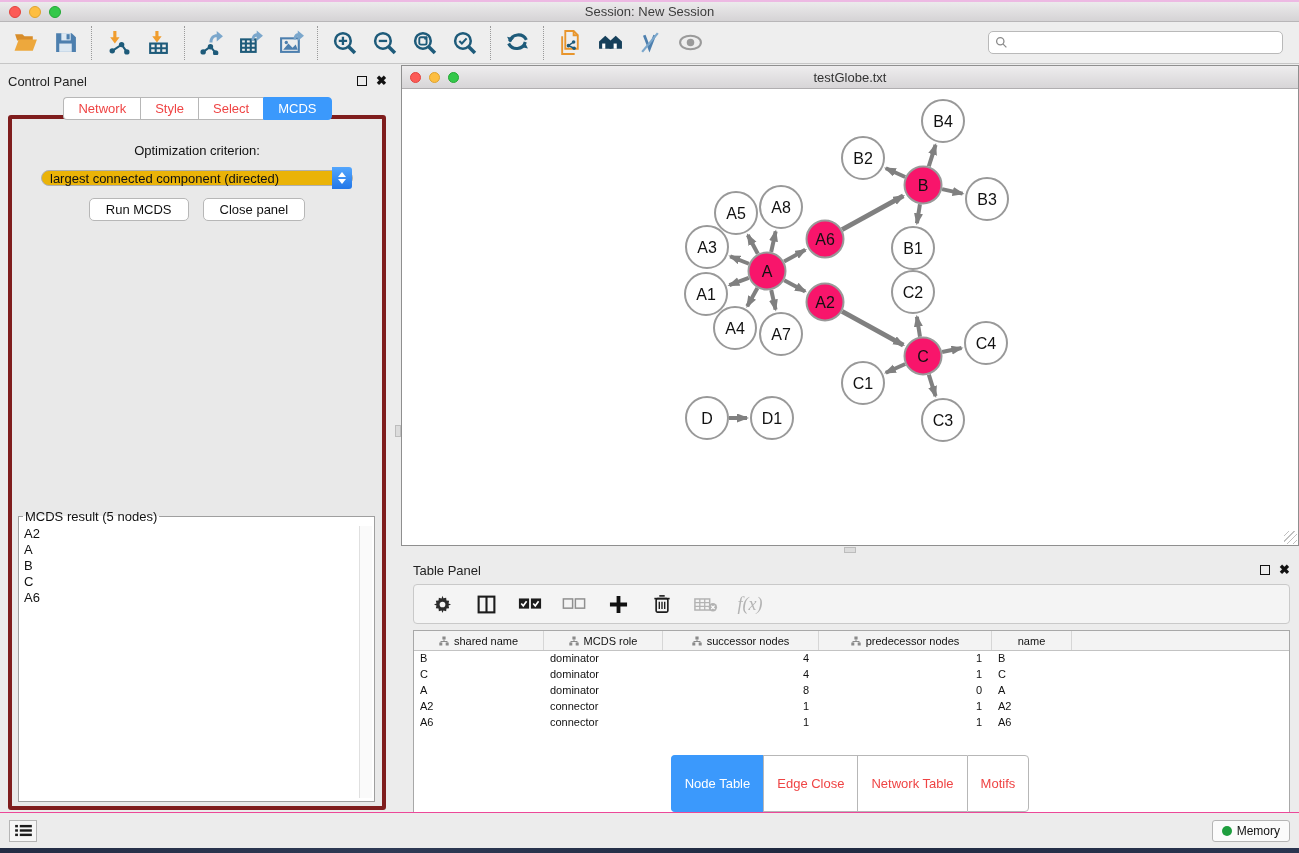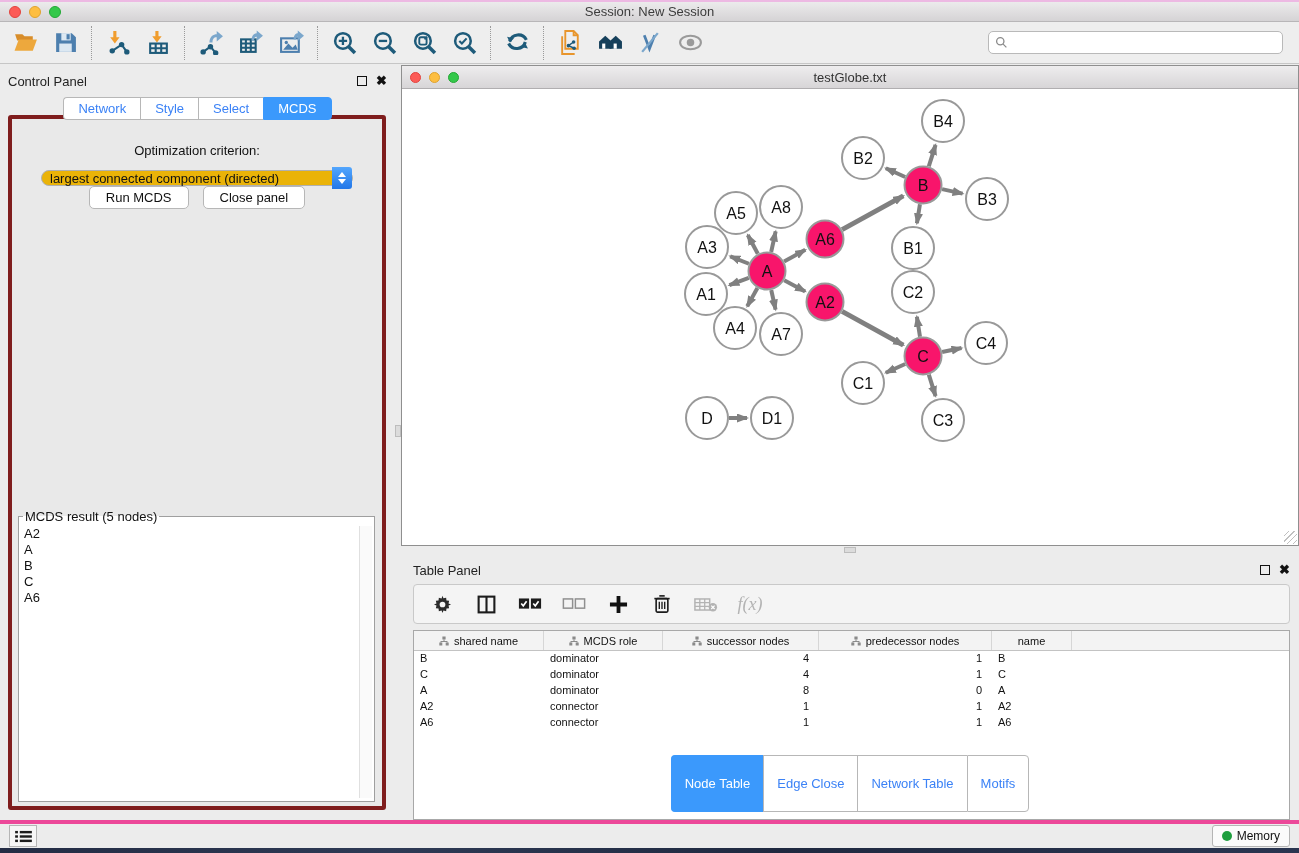--- a/index.html
+++ b/index.html
@@ -33,36 +33,36 @@
   .vsplit { width:6px; position:relative; }
   .vsplit .grip { position:absolute; top:360px; left:0; width:6px; height:12px; background:#dcdcdc; border:1px solid #bdbdbd; }
 
   
   .control-panel { width:395px; background:#ececec; position:relative; padding:4px 8px; }
   .cp-header { height:24px; display:flex; align-items:center; font-size:13px; color:#222; }
   .cp-header .hdr-icons { margin-left:auto; display:flex; gap:9px; align-items:center; }
   .float-box { width:10px; height:10px; border:1.6px solid #111; background:transparent; }
   .close-x { font-size:13px; font-weight:bold; color:#111; line-height:10px; }
   .cp-tabs { display:flex; justify-content:center; margin-top:4px; position:relative; z-index:2; }
-  .seg { border:1px solid #b7b7b7; border-right:none; background:#fff; font-size:13px; color:#3b82f6;
+  .seg { border:1px solid #b7b7b7; border-right:none; background:#fff; font-size:13px; color:#ef4444;
     padding:3px 14px; cursor:pointer; }
   .seg:first-child { border-radius:4px 0 0 4px; }
   .seg:last-child { border-radius:0 4px 4px 0; border-right:1px solid #b7b7b7; }
   .seg.active { background:#3b99fc; color:#fff; border-color:#3b99fc; }
   .cp-body { position:absolute; left:8px; right:9px; top:50px; bottom:10px; background:#e9e9e9;
     border:4px solid #7f1d1d; border-radius:3px; padding-top:24px; }
   .opt-label { text-align:center; font-size:13px; color:#111; margin-bottom:12px; }
   .dropdown { margin:0 auto; width:312px; height:16px; background:#eab308; border:1px solid #b0b0b0; border-radius:8px;
     display:flex; align-items:center; font-size:13px; color:#111; cursor:pointer; }
   .dropdown .dd-text { flex:1; padding-left:8px; white-space:nowrap; overflow:hidden; }
   .dd-stepper { width:20px; height:22px; background:linear-gradient(#53a6fd,#2277e8); border-radius:0 3px 3px 0;
     display:flex; flex-direction:column; align-items:center; justify-content:center; gap:2px; }
   .dd-stepper .up { width:0;height:0;border-left:4px solid transparent;border-right:4px solid transparent;border-bottom:5px solid #fff; }
   .dd-stepper .down { width:0;height:0;border-left:4px solid transparent;border-right:4px solid transparent;border-top:5px solid #fff; }
-  .cp-buttons { display:flex; justify-content:center; gap:14px; }
+  .cp-buttons { display:flex; justify-content:center; gap:14px; margin-top:12px; }
   .mac-btn { background:#fff; border:1px solid #b7b7b7; border-radius:5px; font-size:13px; color:#111;
     padding:3px 16px; cursor:pointer; font-family:"Liberation Sans",sans-serif; }
   fieldset.result { position:absolute; left:6px; right:7px; top:390px; bottom:4px; border:1px solid #9f9f9f;
     background:#fff; margin:0; padding:0; }
   fieldset.result legend { font-size:13px; color:#111; margin-left:4px; padding:0 2px; }
   .result-list { position:absolute; top:2px; left:3px; right:16px; bottom:3px; overflow:hidden; }
   .result-item { font-size:13px; color:#111; line-height:16px; padding-left:2px; }
   .result-scroll { position:absolute; top:2px; right:2px; bottom:3px; width:13px; background:#fafafa; border-left:1px solid #e0e0e0; }
 
   
@@ -96,22 +96,22 @@
   .dt-h { display:flex; align-items:center; justify-content:center; gap:5px; font-size:11px; color:#111;
     border-right:1px solid #d6d6d6; overflow:hidden; }
   .dt-row { display:flex; height:16px; }
   .dt-c { font-size:11px; color:#111; padding:1px 10px 0 6px; overflow:hidden; white-space:nowrap; }
   .dt-c.num { text-align:right; }
 
   .tp-tabs { position:absolute; bottom:8px; left:0; right:0; display:flex; justify-content:center; }
   .tp-tabs .seg { padding:20px 13px; }
 
   
-  .statusbar { position:absolute; bottom:5px; left:0; right:0; height:28px; background:#ececec;
-    border-top:4px solid #ec4899; display:flex; align-items:center; padding:0 9px; }
+  .statusbar { position:absolute; bottom:5px; left:0; right:0; height:36px; background:#ececec;
+    border-top:1px solid #ec4899; display:flex; align-items:center; padding:0 9px; }
   .list-btn { width:28px; height:22px; border:1px solid #b5b5b5; background:#f6f6f6; display:flex;
     align-items:center; justify-content:center; cursor:pointer; }
   .memory-btn { margin-left:auto; height:22px; border:1px solid #b5b5b5; background:#fbfbfb; border-radius:3px;
     display:flex; align-items:center; gap:5px; padding:0 9px; font-size:12px; color:#111; cursor:pointer; }
   .mem-dot { width:10px; height:10px; border-radius:50%; background:#1e9e3e; }
   .wallpaper { position:absolute; bottom:0; left:0; right:0; height:5px;
     background:linear-gradient(90deg,#232c44,#2e3a55 30%,#1f2940 60%,#2a3550); }
 
   svg text { font-family:"Liberation Sans", sans-serif; }
 </style>

